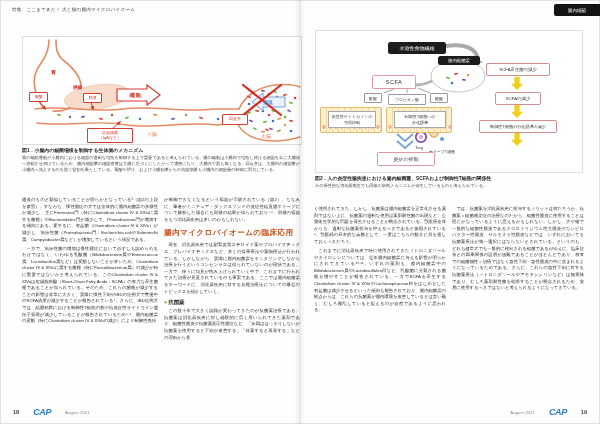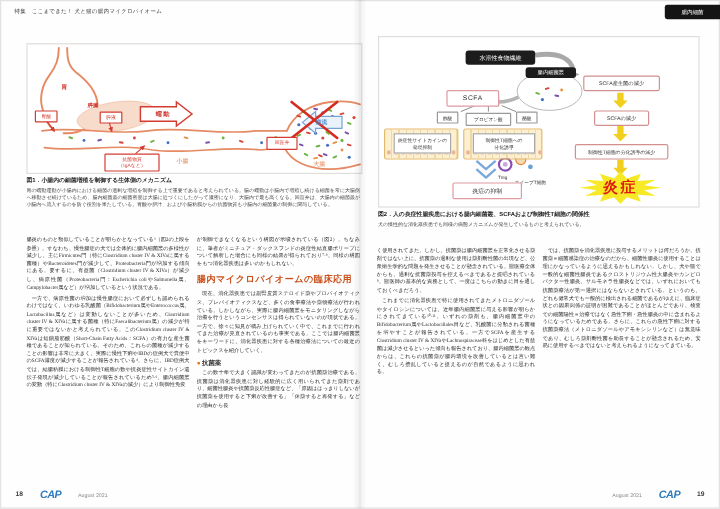--- a/index.html
+++ b/index.html
@@ -12,21 +12,21 @@
     box-shadow:inset 0 0 0 1px #e2e2e2;overflow:hidden;}
   .gutter{position:absolute;left:294px;top:0;width:12px;height:100%;
     background:linear-gradient(90deg,rgba(0,0,0,0) 0%,rgba(0,0,0,0.05) 40%,rgba(0,0,0,0.10) 50%,rgba(0,0,0,0.04) 62%,rgba(0,0,0,0) 100%);}
   .abs{position:absolute;}
   .running-head{left:12px;top:7px;font-size:4.6px;color:#3a3a3a;letter-spacing:0.2px;}
   .corner-tab{right:0;top:4px;width:46px;height:12px;background:#141414;color:#fff;
     font-size:4.6px;display:flex;align-items:center;justify-content:center;border-radius:2px 0 0 2px;}
   .figbox{background:#fff;border:0.6px solid #e0dedc;}
   .figcap-title{font-size:4.9px;font-weight:bold;color:#222;margin-bottom:1.5px;}
   .figcap-body{font-size:4.15px;line-height:1.5;color:#444;text-align:justify;}
-  .col{overflow:hidden;font-family:Liberation Serif, serif;}
+  .col{overflow:hidden;}
   .para{font-size:4.35px;line-height:1.52;color:#2b2b2b;text-align:justify;margin:0 0 2.5px 0;}
   .indent{text-indent:4.4px;}
   .section-heading{font-size:7.6px;font-weight:bold;color:#c8511d;letter-spacing:0.4px;margin:5px 0 4px 0;}
   .subheading{font-size:5.4px;font-weight:bold;color:#333;margin:4px 0 2px 0;}
   .subheading .bullet{color:#e07a28;margin-right:1px;}
   
   .rbox{position:absolute;background:#fff;border:0.7px solid #d43c32;color:#d43c32;
     font-size:4.1px;line-height:1.2;display:flex;flex-direction:column;align-items:center;
     justify-content:center;text-align:center;border-radius:1px;}
   .fig1-text{position:absolute;display:flex;align-items:center;justify-content:center;font-weight:bold;}
@@ -270,23 +270,20 @@
     <div class="cell-label" style="left:99px;top:114px;">Treg</div>
     <div class="cell-label" style="left:113px;top:118px;">ナイーブT細胞</div>
     <div class="pinkbox" style="left:61px;top:121px;width:56px;height:12px;font-size:5px;">炎症の抑制</div>
 
     <div class="step" style="left:170px;top:32px;width:62px;height:11px;">SCFA産生菌の減少</div>
     <div class="yarrow" style="left:195px;top:46px;"></div>
     <div class="step" style="left:179px;top:61px;width:44px;height:11px;">SCFAの減少</div>
     <div class="yarrow" style="left:195px;top:74px;"></div>
     <div class="step" style="left:163px;top:89px;width:76px;height:11px;font-size:4.1px;">制御性T細胞の分化誘導の減少</div>
     <div class="yarrow" style="left:195px;top:102px;"></div>
-    <div class="burst" style="left:167px;top:112px;width:68px;height:27px;">
-      <span>炎症</span>
-    </div>
   </div>
 
   <div class="abs" style="left:315px;top:175px;width:268px;">
     <div class="figcap-title">図2．人の炎症性腸疾患における腸内細菌叢、SCFAおよび制御性T細胞の関係性</div>
     <div class="figcap-body">犬の慢性的な消化器疾患でも同様の病態メカニズムが発生しているものと考えられている。</div>
   </div>
 
   <div class="abs col" style="left:314px;top:206px;width:132px;height:202px;">
     <p class="para">く使用されてきた。しかし、抗菌薬は腸内細菌叢を正常化させる薬剤ではない上に、抗菌薬の過剰な使用は薬剤耐性菌の出現など、公衆衛生学的な問題を発生させることが懸念されている。獣医療全体からも、過剰な抗菌薬投与を控えるべきであると提唱されている⁹。獣医師の基本的な責務として、一度はこちらの動きに目を通しておくべきだろう。</p>
     <p class="para indent">これまでに消化器疾患で特に使用されてきたメトロニダゾールやタイロシンについては、近年腸内細菌叢に与える影響が明らかにされてきている¹⁰·¹¹。いずれの薬剤も、腸内細菌叢中のBifidobacterium属やLactobacillales目など、乳酸菌に分類される菌種を増やすことが報告されている。一方でSCFAを産生するClostridium cluster IV &amp; XIVaやLachnospiraceae科をはじめとした有益菌は減少させるといった傾向も報告されており、腸内細菌叢の観点からは、これらの抗菌薬が腸内環境を改善しているとは言い難く、むしろ攪乱していると捉えるのが自然であるように思われる。</p>

